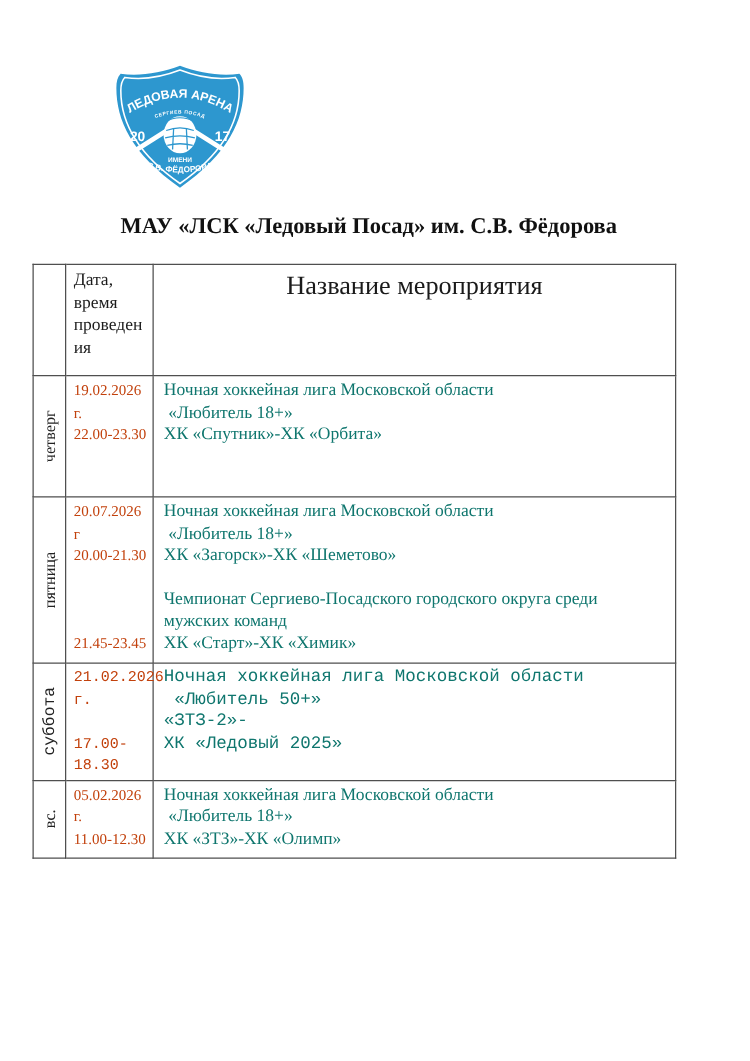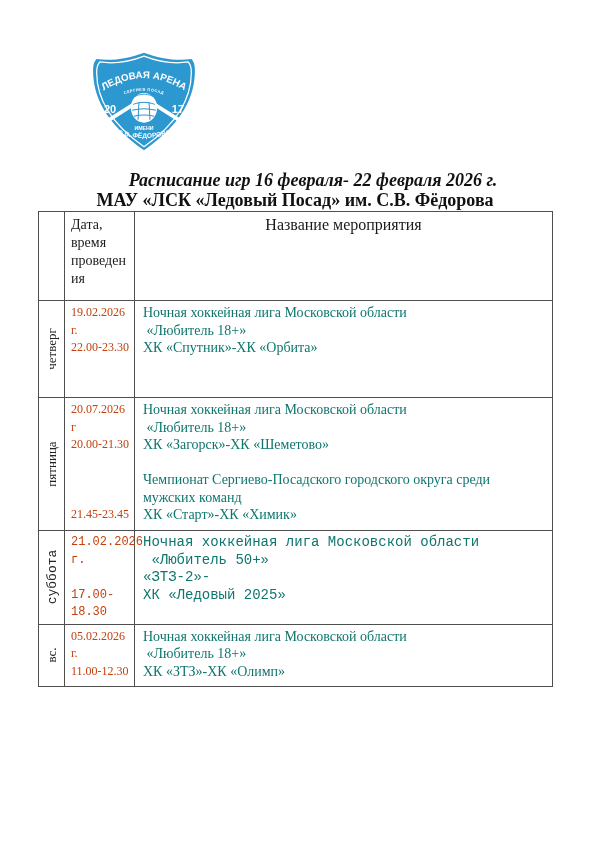--- a/index.html
+++ b/index.html
@@ -28,21 +28,21 @@
     text-align: center;
     line-height: 19.5px;
     color: #111;
   }
   .title-line1 { font-size: 18px; font-weight: bold; font-style: italic; padding-left: 36px; }
   .title-line2 { font-size: 18px; font-weight: bold; }
 
   
   table.schedule {
     position: absolute;
-    left: 38px; top: 211px;
+    left: 26px; top: 211px;
     width: 514px;
     border-collapse: collapse;
     table-layout: fixed;
   }
   table.schedule td {
     border: 1px solid #4f4f4f;
     vertical-align: top;
   }
   tr.r-header { height: 89px; }
   tr.r0 { height: 97px; }
@@ -72,21 +72,21 @@
     white-space: pre-wrap;
   }
   .event-cell {
     font-size: 14px;
     line-height: 17.5px;
     padding: 3px 6px 2px 8px;
     white-space: pre-wrap;
     color: #0f766e;
   }
   .event-header {
-    font-size: 16px;
+    font-size: 21px;
     text-align: center;
     padding-top: 4px;
     color: #1a1a1a;
   }
 </style>
 </head>
 <body>
 
 <div class="page">
 
@@ -123,21 +123,20 @@
       <text x="26" y="76" font-family="Liberation Sans, sans-serif" font-size="13" font-weight="bold" fill="#ffffff" text-anchor="middle">20</text>
       <text x="106" y="76" font-family="Liberation Sans, sans-serif" font-size="13" font-weight="bold" fill="#ffffff" text-anchor="middle">17</text>
       <text x="66" y="96" font-family="Liberation Sans, sans-serif" font-size="6.2" font-weight="bold" fill="#ffffff" text-anchor="middle">ИМЕНИ</text>
       <text font-family="Liberation Sans, sans-serif" font-size="7.8" font-weight="bold" fill="#ffffff" text-anchor="middle">
         <textPath href="#arcBottom" startOffset="50%">С.В. ФЁДОРОВА</textPath>
       </text>
     </svg>
   </div>
 
   <div class="title-block">
-    <div class="title-line1">Расписание игр 16 февраля- 22 февраля 2026 г.</div>
     <div class="title-line2">МАУ «ЛСК «Ледовый Посад»  им. С.В. Фёдорова</div>
   </div>
 
   <table class="schedule">
     <colgroup>
       <col style="width:26px">
         <col style="width:70px">
         <col style="width:418px">
     </colgroup>
     <tbody>

